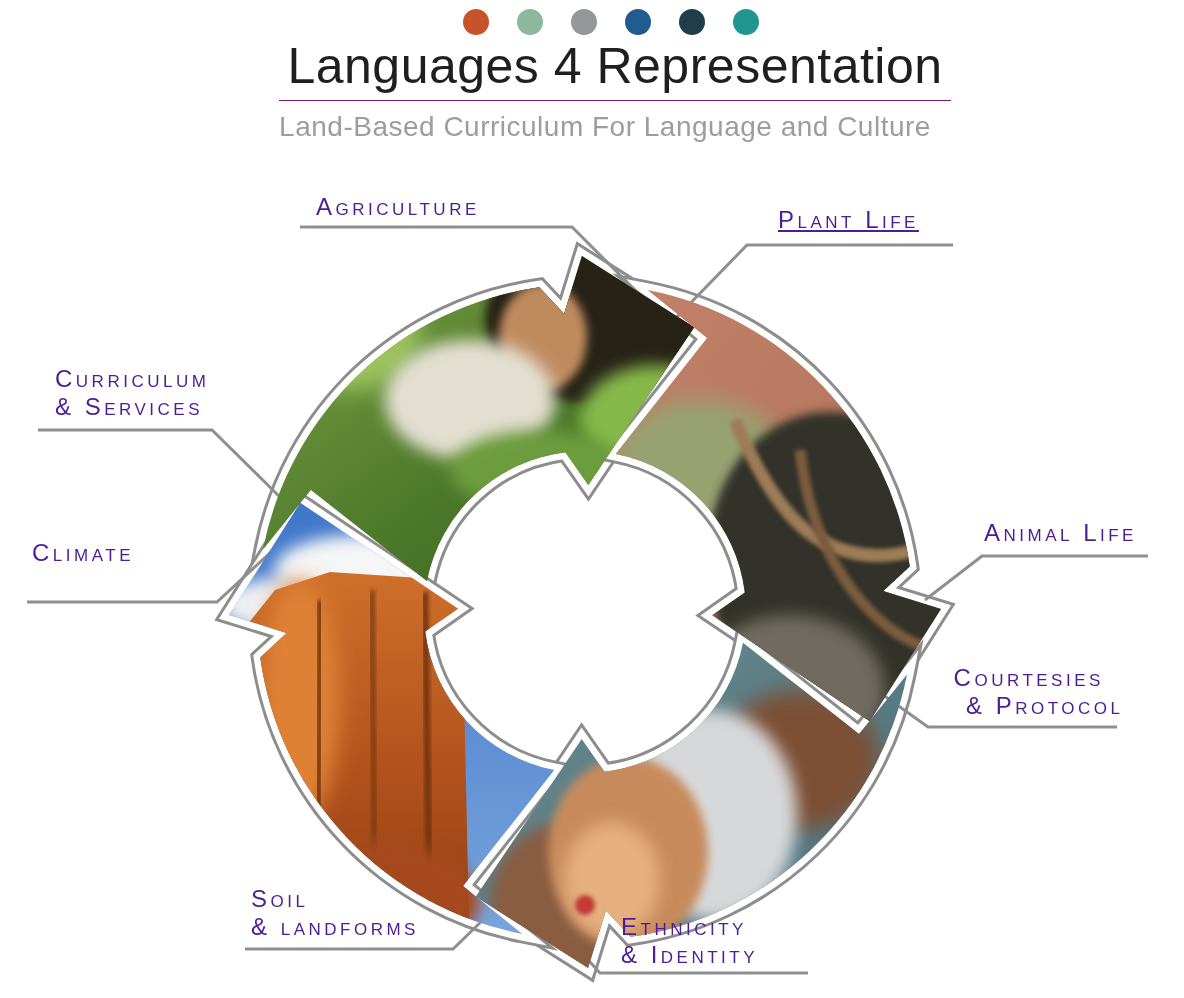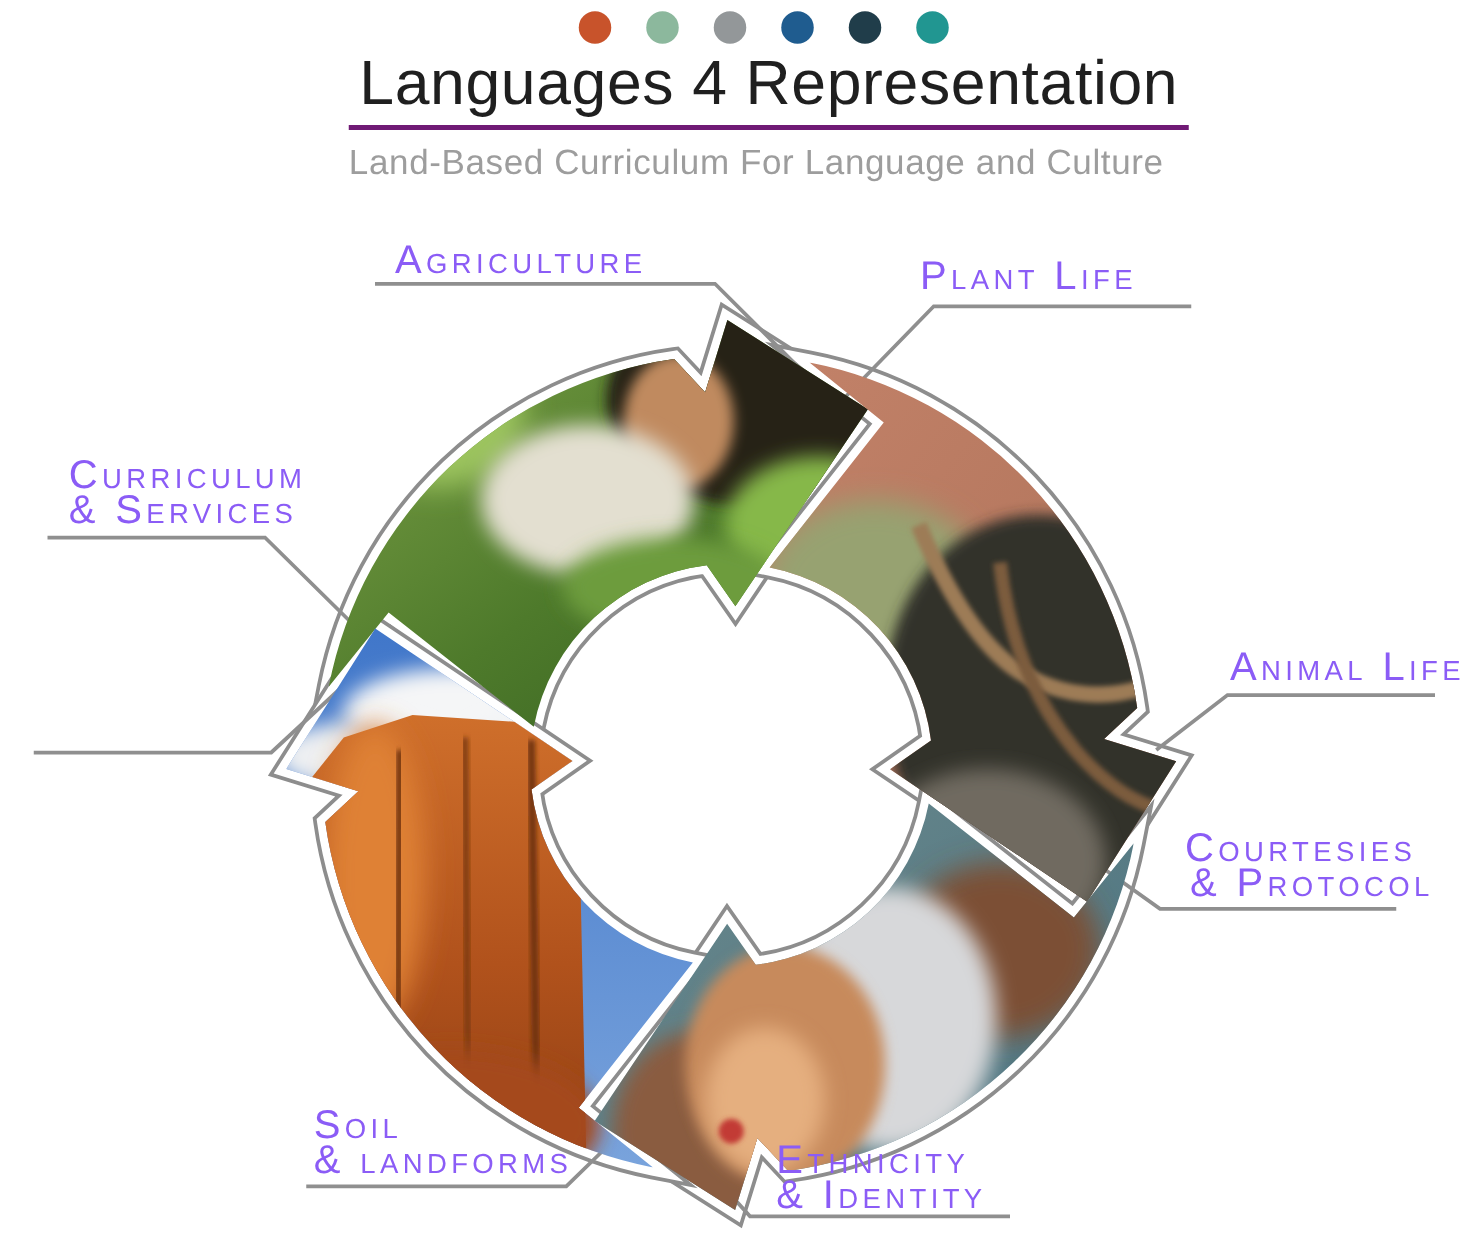--- a/index.html
+++ b/index.html
@@ -24,49 +24,49 @@
     text-align:center;
   }
   .title{
     display:inline-block;
     margin:0;
     transform:translateX(23px);
     font-size:50px;
     font-weight:400;
     letter-spacing:0.5px;
     color:#1f1f1f;
-    border-bottom:4px solid #701a75;
+    border-bottom:1px solid #701a75;
     padding:0 8px 7px 8px;
     line-height:1.05;
   }
   .subtitle{
     margin-top:10px;
     transform:translateX(13px);
     font-size:28px;
     font-weight:400;
     letter-spacing:0.5px;
     color:#9d9d9d;
   }
   
   .diagram-svg{position:absolute;left:0;top:0;}
   .outline-back{stroke:#8d8d8d;stroke-width:19;fill:#ffffff;stroke-miterlimit:12;stroke-linejoin:miter;}
   .outline-cover{stroke:#ffffff;stroke-width:13;fill:#ffffff;stroke-miterlimit:12;stroke-linejoin:miter;}
   .leader{fill:none;stroke:#8f8f8f;stroke-width:3;stroke-linejoin:miter;stroke-miterlimit:12;}
   
   .label{
     position:absolute;
-    color:#8b5cf6;
-    font-size:32px;
+    color:#4c1d95;
+    font-size:24px;
     font-variant:small-caps;
     letter-spacing:3.5px;
     line-height:28px;
     white-space:nowrap;
   }
   .label .l2:empty{display:none;}
-  .label--courtesies .l2{margin-left:18px;}
+  .label--courtesies .l2{margin-left:32px;}
 </style>
 </head>
 <body>
 
 <div class="stage">
 
   <div class="dots">
       <span class="dot" style="background: rgb(200, 83, 43);"></span>
       <span class="dot" style="background: rgb(140, 184, 157);"></span>
       <span class="dot" style="background: rgb(147, 151, 153);"></span>
@@ -198,29 +198,30 @@
       <path d="M372 590 L375 920" stroke="#7e3a11" stroke-width="5" filter="url(#f2)"></path>
       <path d="M425 592 L430 940" stroke="#6e3310" stroke-width="6" filter="url(#f2)"></path>
       <ellipse cx="360" cy="900" rx="120" ry="60" fill="#a54a1a" filter="url(#f8)"></ellipse>
     </g>
   </svg>
 
   <div class="label" style="left:316px;top:193px;">
     <div class="l1">Agriculture</div>
 
   </div>
-  <div class="label" style="left:736px;top:206px;">
+  <div class="label" style="left:778px;top:206px;text-decoration:underline;">
     <div class="l1">Plant Life</div>
 
   </div>
   <div class="label" style="left:55px;top:365px;">
     <div class="l1">Curriculum</div>
     <div class="l2">&amp; Services</div>
   </div>
   <div class="label" style="left:32px;top:539px;">
+    <div class="l1">Climate</div>
   </div>
   <div class="label" style="left:984px;top:519px;">
     <div class="l1">Animal Life</div>
 
   </div>
   <div class="label label--courtesies" style="left:934px;top:664px;text-align:center;">
     <div class="l1">Courtesies</div>
     <div class="l2">&amp; Protocol</div>
   </div>
   <div class="label" style="left:251px;top:885px;">

